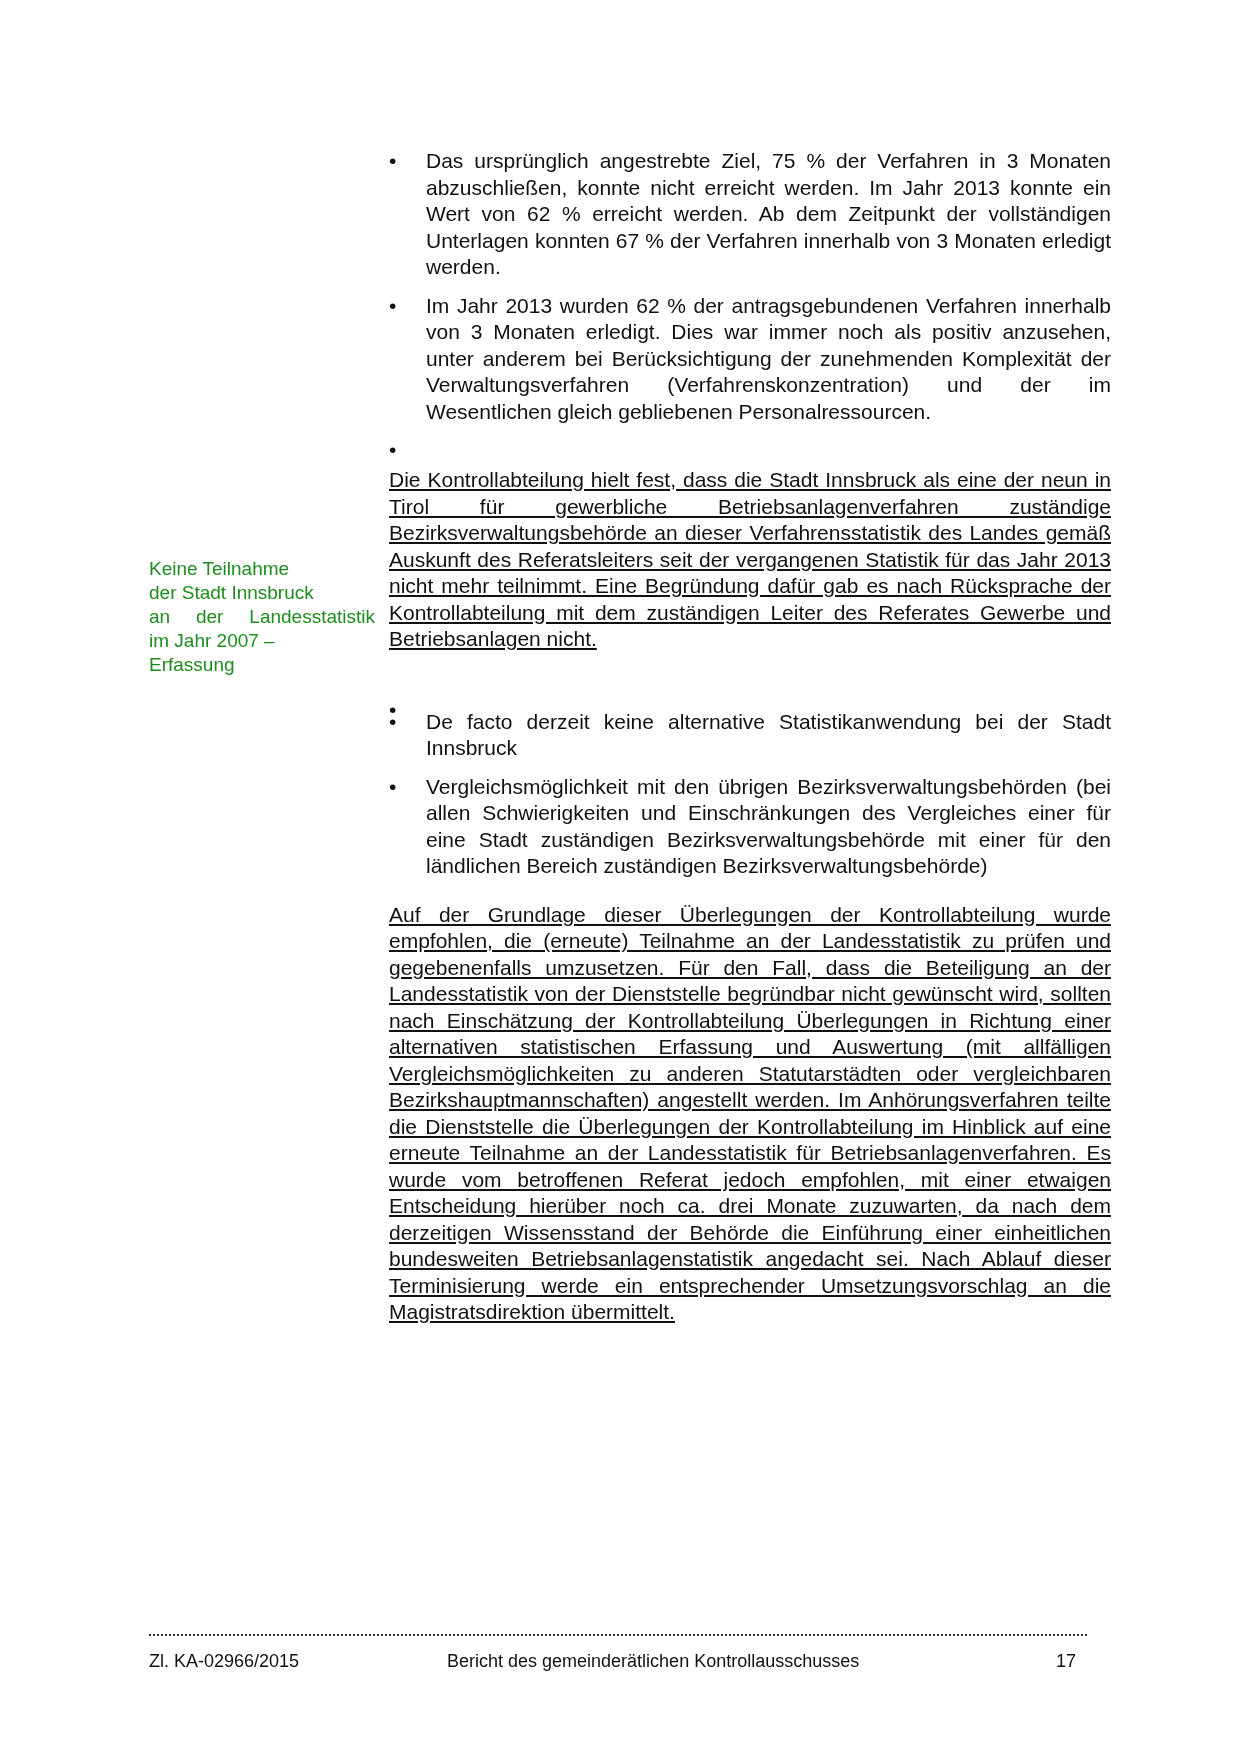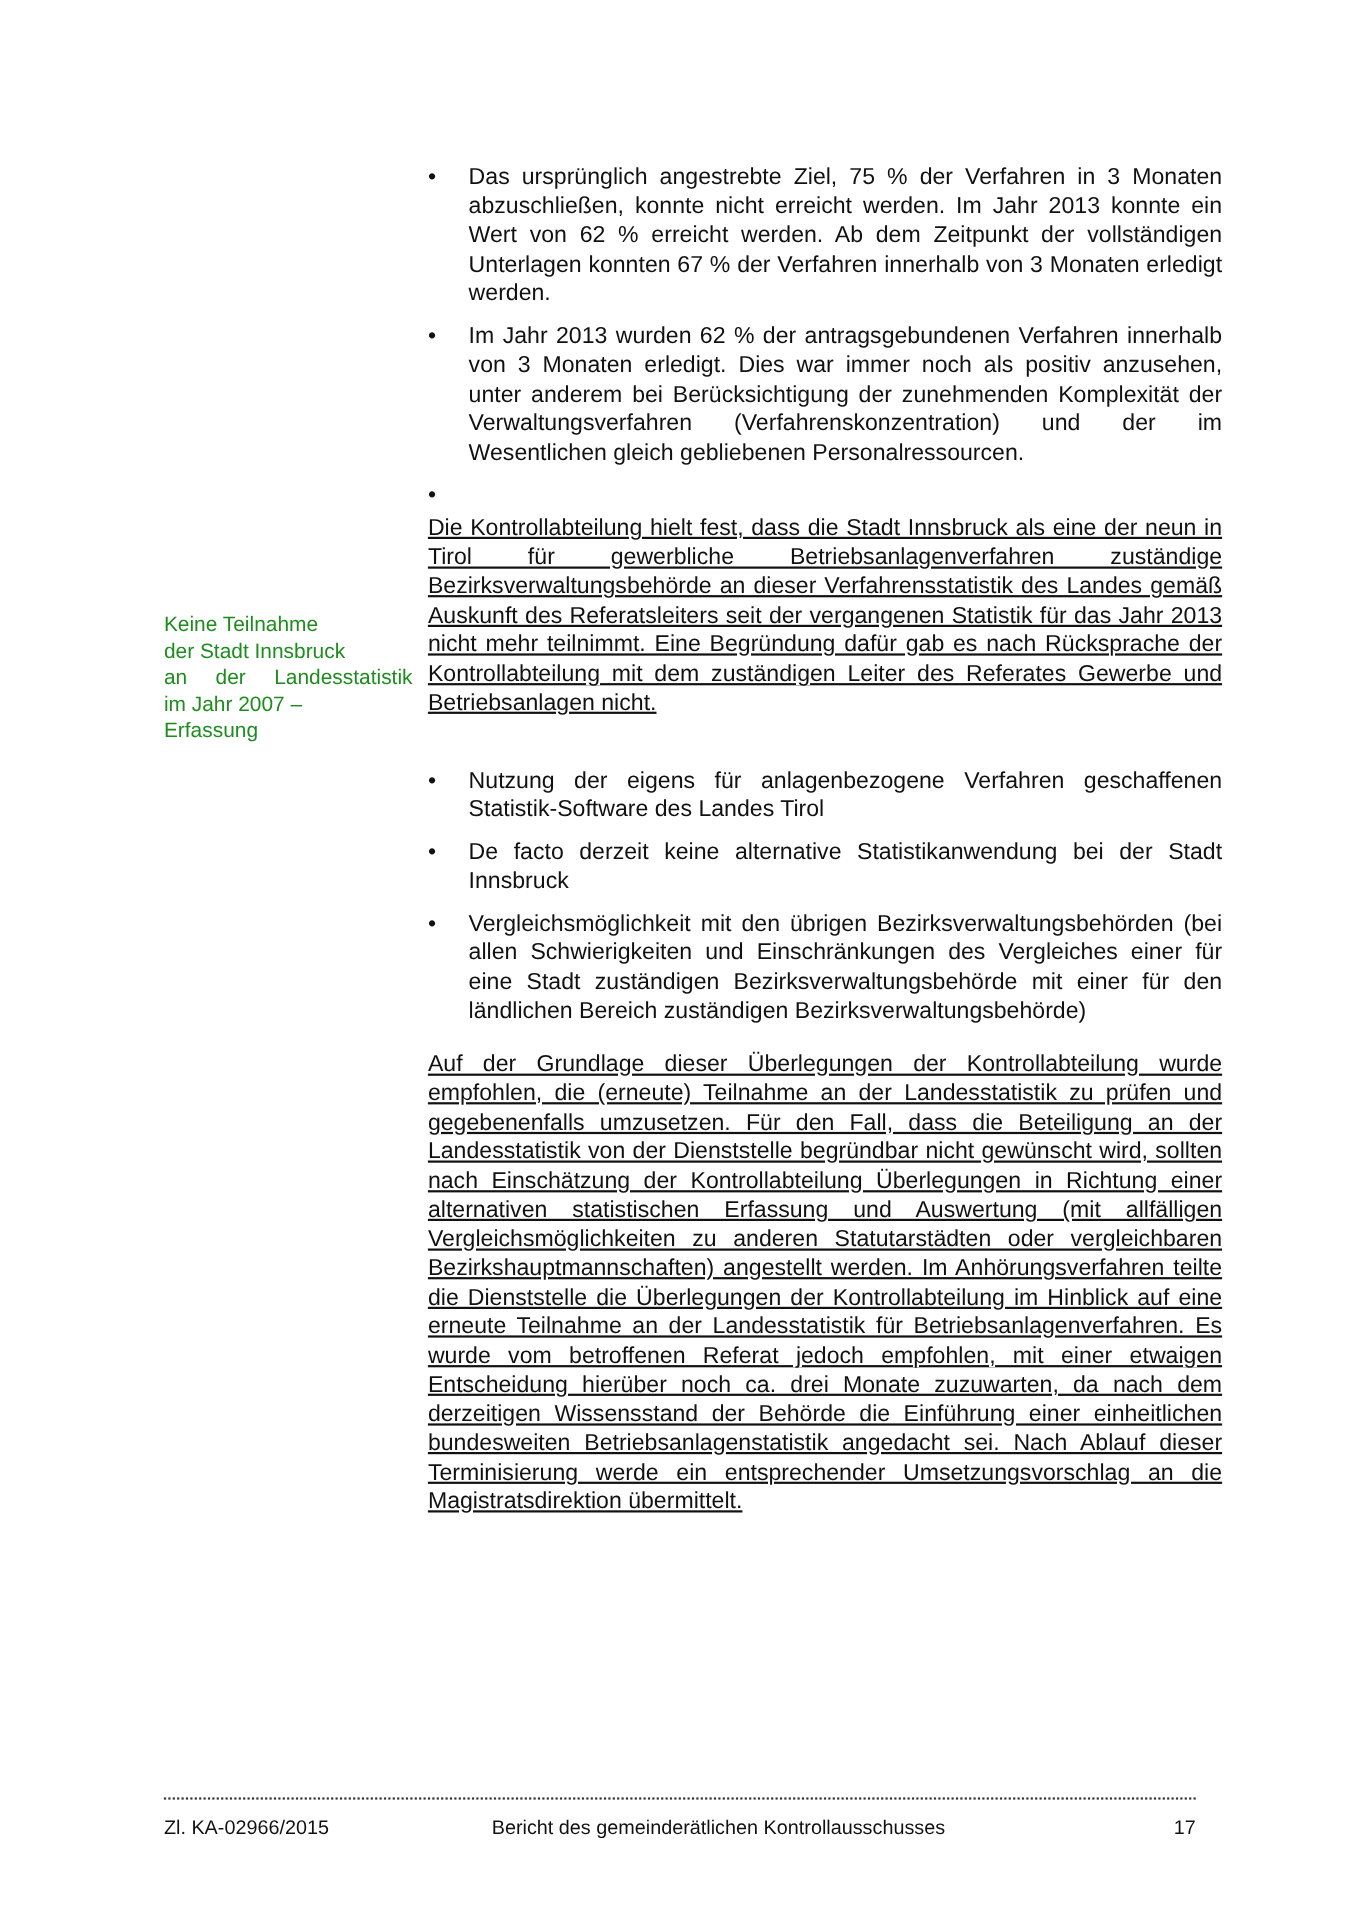--- a/index.html
+++ b/index.html
@@ -16,39 +16,39 @@
   .gap-l { height: 30px; }
   .margin-note { position: absolute; left: 149px; top: 517px; width: 226px;
                  font-size: 19px; line-height: 24px; color: #1e8c1e; text-align: justify; margin-top: 40px; }
   .margin-note div { text-align: left; }
   .margin-note .just { text-align: justify; text-align-last: justify; }
   .footer-dots { position: absolute; left: 149px; top: 1632px; width: 938px; height: 2px;
                  border-bottom: 2px dotted #333; }
   .footer { position: absolute; left: 149px; top: 1651px; width: 938px; font-size: 18px; color: #111; }
   .footer .left { position: absolute; left: 0; }
   .footer .center { position: absolute; left: 298px; }
-  .footer .right { position: absolute; right: 0; }
+  .footer .right { position: absolute; right: 11px; }
 </style>
 </head>
 <body>
 
 <div class="main">
   <ul class="bl">
     <li><span class="bullet">•</span><span>Das ursprünglich angestrebte Ziel, 75 % der Verfahren in 3 Monaten abzuschließen, konnte nicht erreicht werden. Im Jahr 2013 konnte ein Wert von 62 % erreicht werden. Ab dem Zeitpunkt der vollständigen Unterlagen konnten 67 % der Verfahren innerhalb von 3 Monaten erledigt werden.</span></li>
     <li class="gap-s"></li>
     <li><span class="bullet">•</span><span>Im Jahr 2013 wurden 62 % der antragsgebundenen Verfahren innerhalb von 3 Monaten erledigt. Dies war immer noch als positiv anzusehen, unter anderem bei Berücksichtigung der zunehmenden Komplexität der Verwaltungsverfahren (Verfahrenskonzentration) und der im Wesentlichen gleich gebliebenen Personalressourcen.</span></li>
     <li class="gap-s"></li>
     <li><span class="bullet">•</span></li>
   </ul>
   <div class="gap-l"></div>
   <p class="p">Die Kontrollabteilung hielt fest, dass die Stadt Innsbruck als eine der neun in Tirol für gewerbliche Betriebsanlagenverfahren zuständige Bezirksverwaltungsbehörde an dieser Verfahrensstatistik des Landes gemäß Auskunft des Referatsleiters seit der vergangenen Statistik für das Jahr 2013 nicht mehr teilnimmt. Eine Begründung dafür gab es nach Rücksprache der Kontrollabteilung mit dem zuständigen Leiter des Referates Gewerbe und Betriebsanlagen nicht.</p>
   <div class="gap-m"></div>
   <div class="gap-m"></div>
   <ul class="bl">
-    <li><span class="bullet">•</span><span>Nutzung der eigens für anlagenbezogene Verfahren geschaffenen Statistik-Software des Landes Tirol</span></li>
+    <li><span class="bullet">•</span></li>
     <li class="gap-s"></li>
     <li><span class="bullet">•</span><span>De facto derzeit keine alternative Statistikanwendung bei der Stadt Innsbruck</span></li>
     <li class="gap-s"></li>
     <li><span class="bullet">•</span><span>Vergleichsmöglichkeit mit den übrigen Bezirksverwaltungsbehörden (bei allen Schwierigkeiten und Einschränkungen des Vergleiches einer für eine Stadt zuständigen Bezirksverwaltungsbehörde mit einer für den ländlichen Bereich zuständigen Bezirksverwaltungsbehörde)</span></li>
   </ul>
   <div class="gap-m"></div>
   <p class="p">Auf der Grundlage dieser Überlegungen der Kontrollabteilung wurde empfohlen, die (erneute) Teilnahme an der Landesstatistik zu prüfen und gegebenenfalls umzusetzen. Für den Fall, dass die Beteiligung an der Landesstatistik von der Dienststelle begründbar nicht gewünscht wird, sollten nach Einschätzung der Kontrollabteilung Überlegungen in Richtung einer alternativen statistischen Erfassung und Auswertung (mit allfälligen Vergleichsmöglichkeiten zu anderen Statutarstädten oder vergleichbaren Bezirkshauptmannschaften) angestellt werden. Im Anhörungsverfahren teilte die Dienststelle die Überlegungen der Kontrollabteilung im Hinblick auf eine erneute Teilnahme an der Landesstatistik für Betriebsanlagenverfahren. Es wurde vom betroffenen Referat jedoch empfohlen, mit einer etwaigen Entscheidung hierüber noch ca. drei Monate zuzuwarten, da nach dem derzeitigen Wissensstand der Behörde die Einführung einer einheitlichen bundesweiten Betriebsanlagenstatistik angedacht sei. Nach Ablauf dieser Terminisierung werde ein entsprechender Umsetzungsvorschlag an die Magistratsdirektion übermittelt.</p>
 </div>
 
 <div class="margin-note" style="color: rgb(30, 140, 30);">

